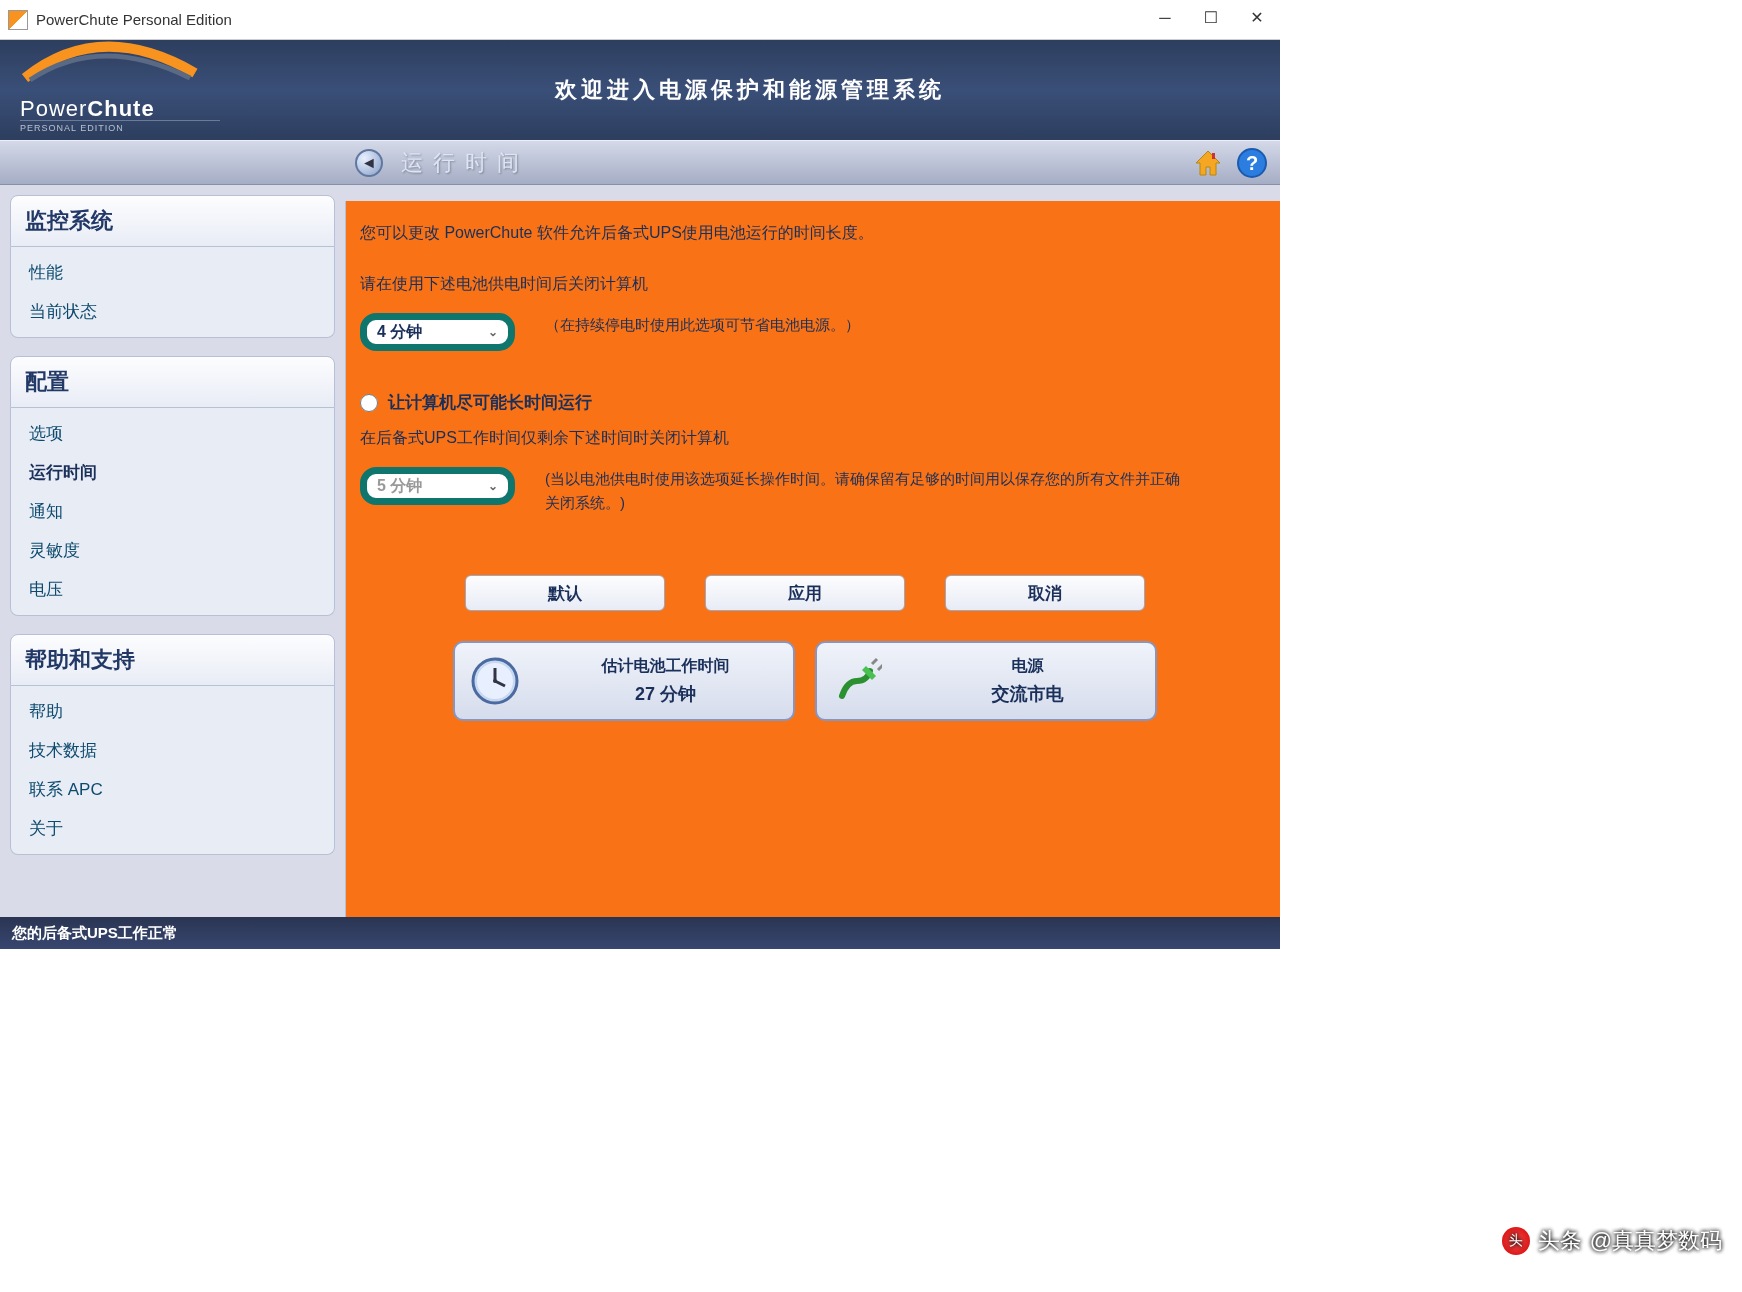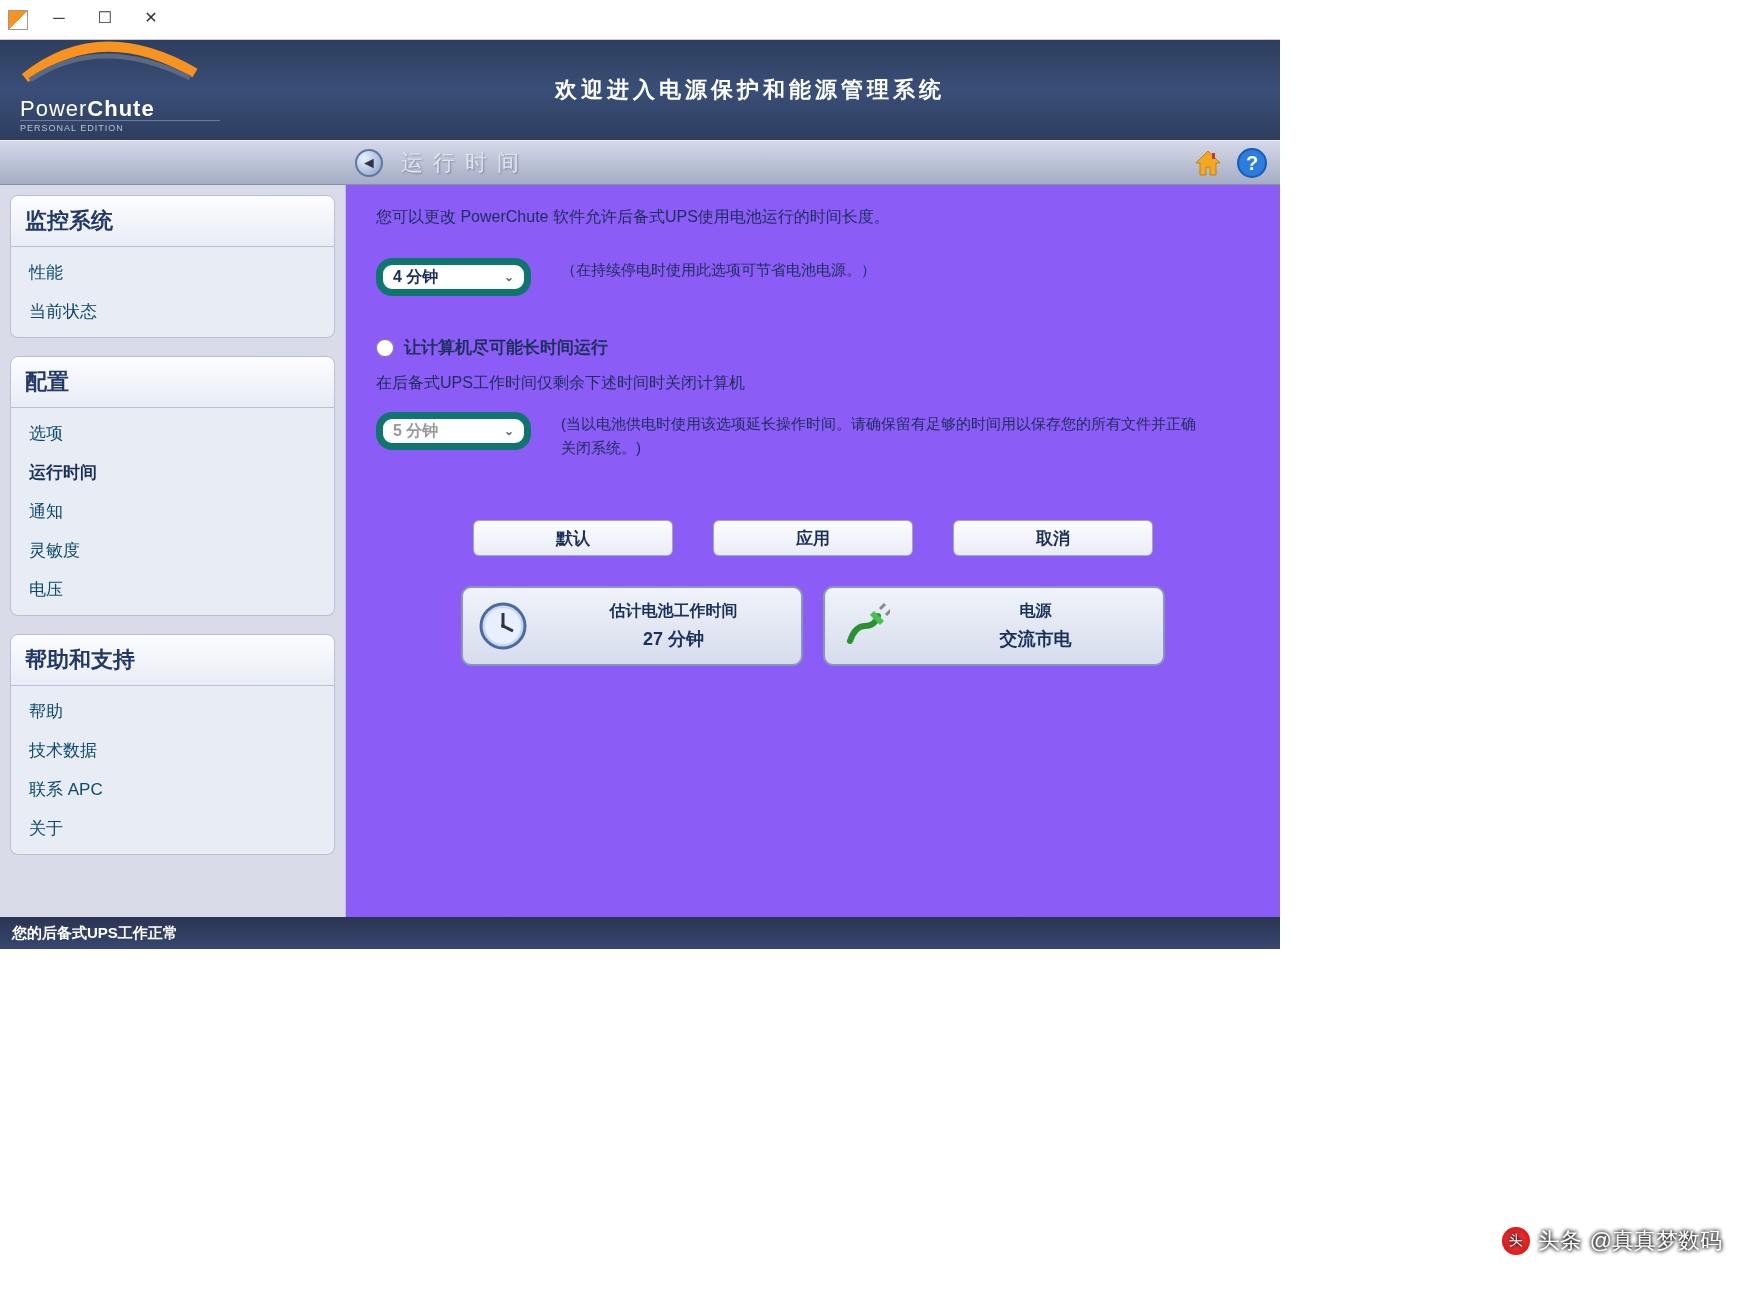--- a/index.html
+++ b/index.html
@@ -26,21 +26,21 @@
 
 .body-wrap { display: flex; height: calc(949px - 40px - 100px - 45px - 32px); background: #d9dce8; }
 
 .sidebar { width: 345px; background: transparent; padding: 10px; }
 .side-group { margin-bottom: 18px; }
 .side-header { background: linear-gradient(to bottom,#fdfdff,#e8ecf5); border:1px solid #b8c0d5; border-radius: 8px 8px 0 0; padding: 10px 14px; font-size: 22px; font-weight: bold; color: #223866; }
 .side-items { background: #e8ecf5; border:1px solid #b8c0d5; border-top:none; border-radius: 0 0 8px 8px; padding: 6px 0;}
 .side-item { padding: 8px 18px; font-size: 17px; color: #0c4a6e; cursor: pointer; }
 .side-item.active { color: #1a2f5a; font-weight: bold; }
 
-.main { flex: 1; background: #8b5cf6; border-left:1px solid #b8c0d5; padding: 22px 30px 10px 30px; color: #1a2f5a; position:relative; overflow:hidden;}
+.main { flex: 1; background: #f97316; border-left:1px solid #b8c0d5; padding: 22px 30px 10px 14px; color: #1a2f5a; position:relative; overflow:hidden;margin-top:16px;}
 .main .intro { font-size: 16px; margin-bottom: 30px; }
 .opt-block { margin-bottom: 40px; }
 .opt-head { display: flex; align-items: center; gap: 10px; margin-bottom: 14px; }
 .opt-head input[type=radio] { width:18px; height:18px; accent-color:#0066cc; }
 .opt-head .lbl { font-size: 17px; font-weight: bold; color: #1a2f5a; }
 .opt-desc { font-size: 16px; color: #1a2f5a; margin-bottom: 18px; }
 .opt-row { display: flex; align-items: flex-start; gap: 30px; }
 .select-box { width: 155px; height: 38px; border: 7px solid #0f766e; border-radius: 16px; display: flex; align-items: center; justify-content: space-between; padding: 0 10px; font-size: 16px; font-weight: bold; background:#fff; cursor:pointer;}
 .select-box.disabled { color:#999; cursor:default;}
 .select-box .chev { font-size: 12px; color:#666;}
@@ -59,20 +59,21 @@
 .footer { height: 32px; background: linear-gradient(to bottom,#2a3552,#384670); color:#fff; font-size:15px; font-weight:bold; display:flex; align-items:center; padding-left:12px;}
 
 .watermark { position:fixed; right:20px; bottom:36px; display:flex; align-items:center; gap:8px; color:#fff; font-size:22px; text-shadow:0 0 4px #000,0 0 4px #000; pointer-events:none;}
 .watermark .wm-icon { width:28px; height:28px; border-radius:50%; background:radial-gradient(circle,#ff5050,#cc0000); display:flex; align-items:center; justify-content:center; color:#fff; font-size:14px;}
 </style>
 </head>
 <body>
 
 <div class="titlebar">
   <div class="tb-icon"></div>
+  <div class="tb-title">PowerChute Personal Edition</div>
   <div class="tb-btn">─</div>
   <div class="tb-btn">☐</div>
   <div class="tb-btn close">✕</div>
 </div>
 
 <div class="banner">
   <div class="logo-wrap">
     <div class="logo-arc">
       <svg width="180" height="45" viewBox="0 0 180 45">
           <path d="M 5 40 Q 80 -20 175 35" stroke="#f7931e" stroke-width="10" fill="none"></path>
@@ -129,20 +130,21 @@
           <div class="side-item">联系 APC</div>
           <div class="side-item">关于</div>
         </div>
       </div>
     </div>
 
   <div class="main">
     <div class="intro">您可以更改 PowerChute 软件允许后备式UPS使用电池运行的时间长度。</div>
 
     <div class="opt-block">
+      <div class="opt-desc">请在使用下述电池供电时间后关闭计算机</div>
       <div class="opt-row">
         <div class="select-box">
           <span>4 分钟</span>
           <span class="chev">⌄</span>
         </div>
         <div class="opt-hint">（在持续停电时使用此选项可节省电池电源。）</div>
       </div>
     </div>
 
     <div class="opt-block">

